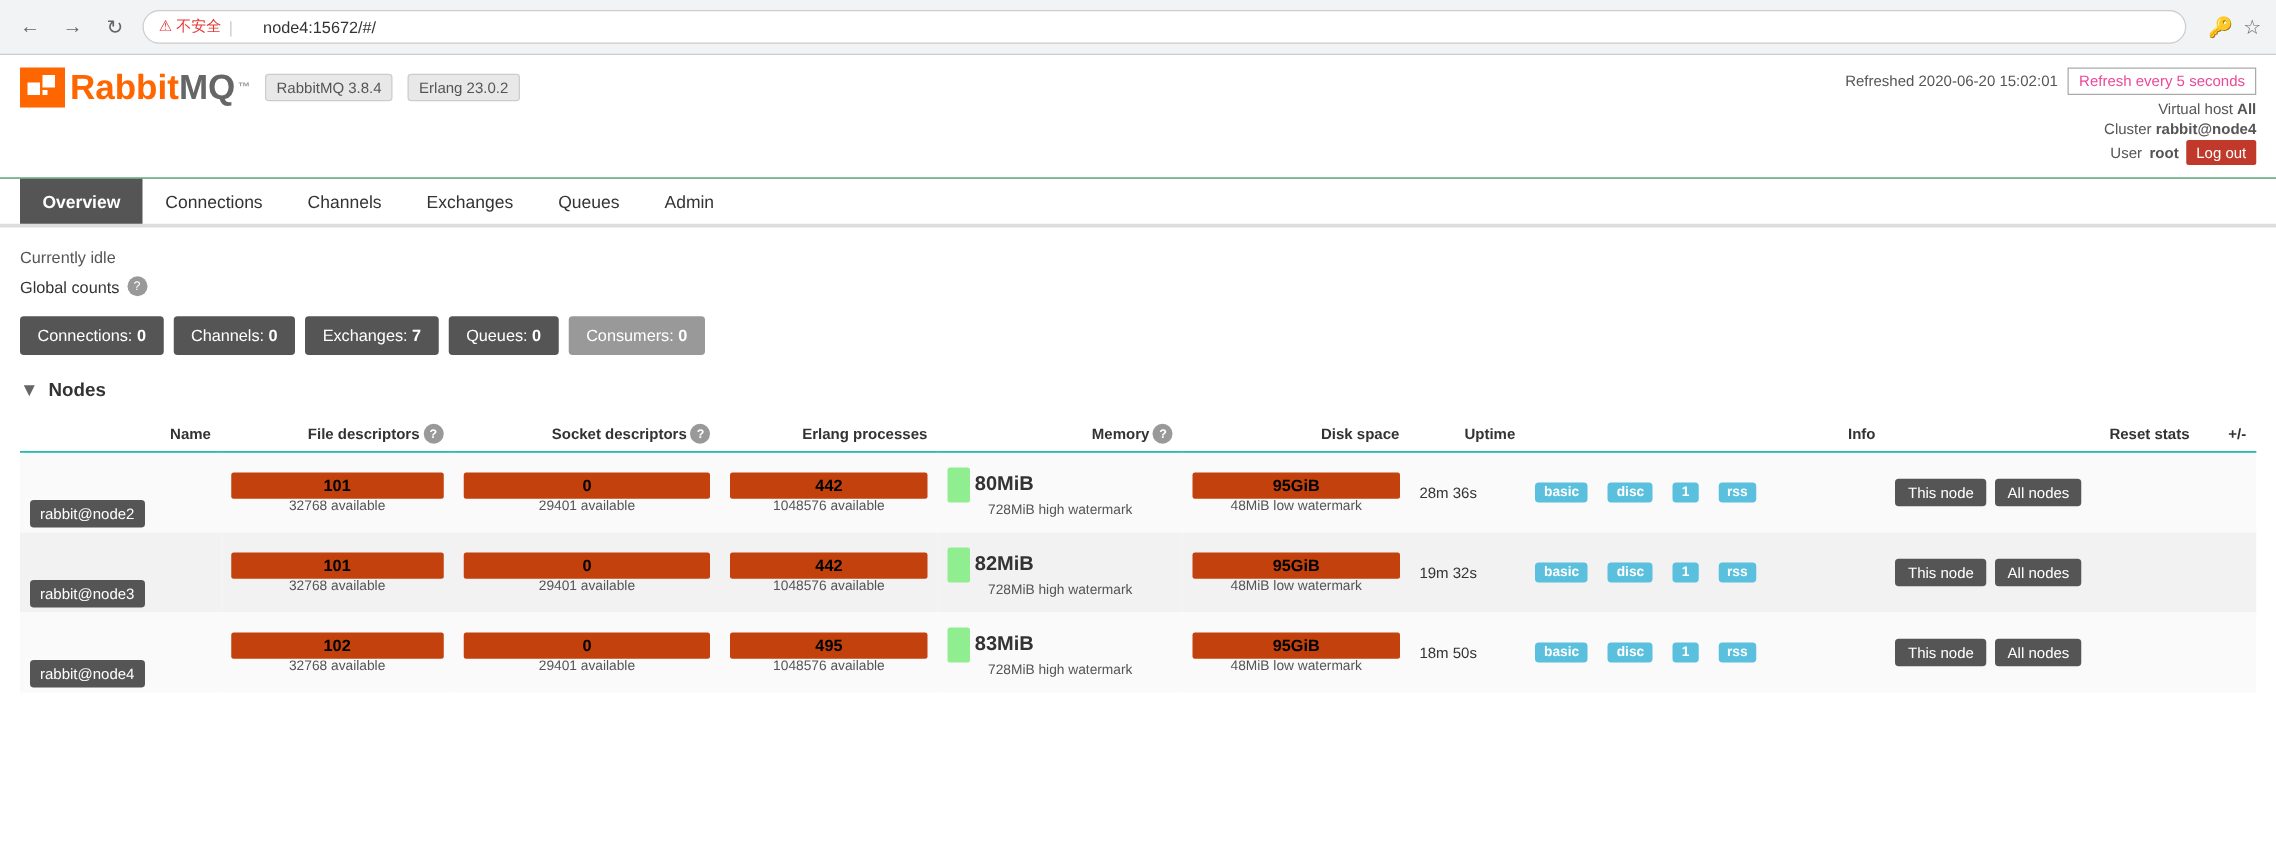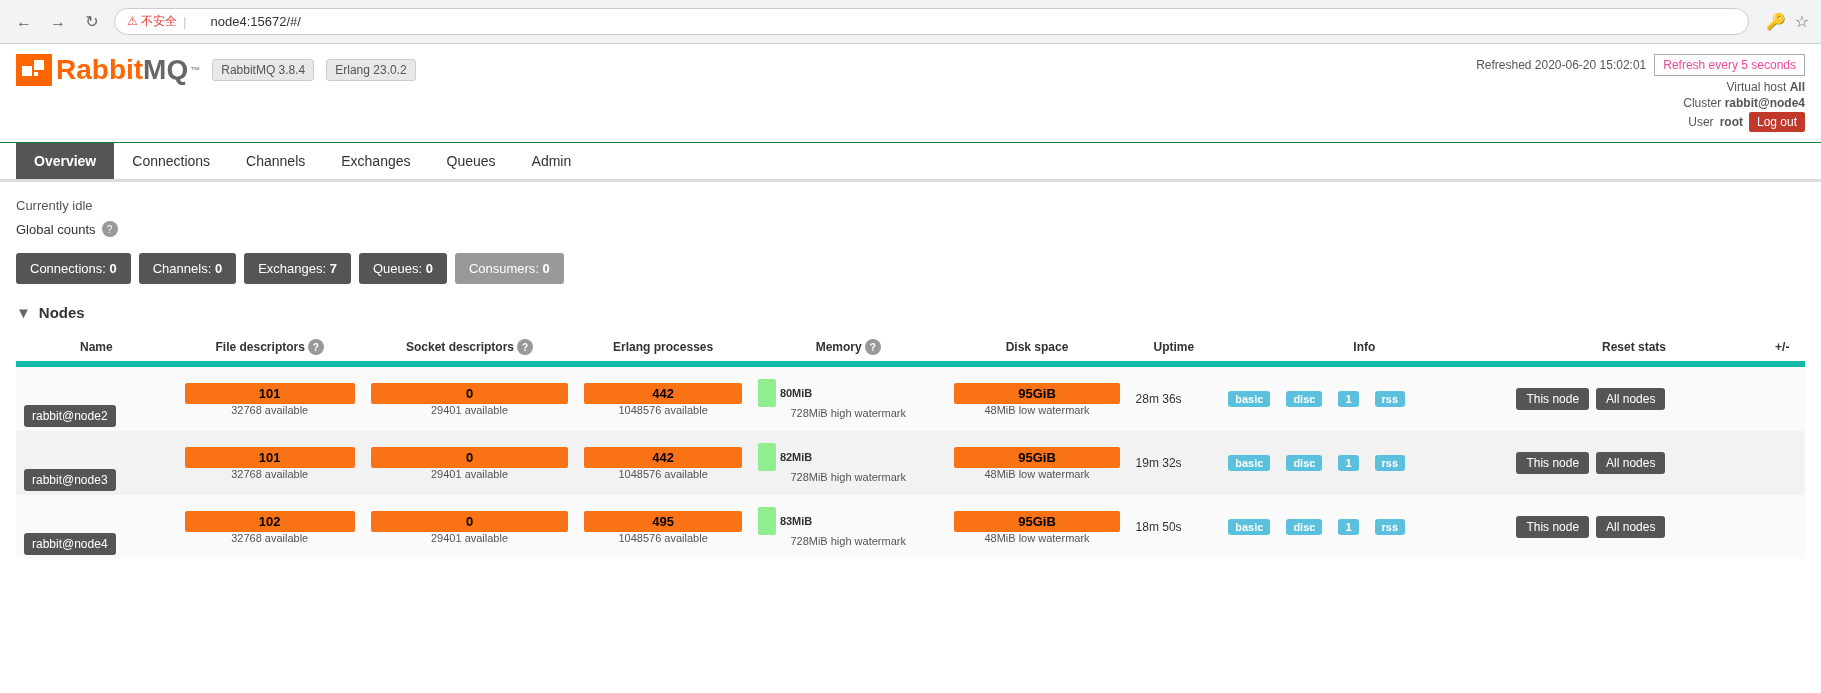--- a/index.html
+++ b/index.html
@@ -148,63 +148,63 @@
     .section-header {
       display: flex; align-items: center; gap: 8px;
       font-size: 15px; font-weight: bold; color: #333;
       margin-bottom: 12px;
     }
     .collapse-icon { cursor: pointer; color: #666; }
 
     
     .nodes-table { width: 100%; border-collapse: collapse; font-size: 12px; }
     .nodes-table th {
-      text-align: center; padding: 6px 8px;
-      border-bottom: 6px solid #14b8a6;
+      text-align: right; padding: 6px 8px;
+      border-bottom: 1px solid #14b8a6;
       color: #333; font-weight: bold;
       white-space: nowrap;
     }
     .nodes-table td { padding: 4px 8px; vertical-align: middle; }
     .nodes-table tr:nth-child(odd) td { background: #fafafa; }
     .nodes-table tr:nth-child(even) td { background: #f2f2f2; }
 
     .node-name-badge {
       background: #555;
       color: #fff;
       padding: 4px 8px;
       border-radius: 3px;
       font-size: 12px;
       white-space: nowrap;
       display: inline-block;
       margin-top: 34px;
     }
 
     .metric-cell { text-align: center; }
     .metric-bar-wrap {
-      background: #f97316;
+      background: #c2410c;
       border-radius: 2px;
       padding: 3px 8px;
       text-align: center;
       font-weight: bold;
       font-size: 13px;
       color: #000;
       min-width: 60px;
     }
     .metric-sub { color: #555; font-size: 11px; text-align: center; }
 
     .memory-bar-wrap {
       display: flex; align-items: center; gap: 4px;
     }
     .memory-green-block {
       background: #90ee90;
       width: 18px; height: 28px;
       display: inline-block;
       border-radius: 2px;
     }
-    .memory-text { font-weight: bold; font-size: 11px; text-align: center; }
+    .memory-text { font-weight: bold; font-size: 16px; text-align: center; }
 
     .uptime-text { white-space: nowrap; color: #333; font-size: 12px; }
 
     
     .info-badges { display: flex; gap: 16px; flex-wrap: nowrap; align-items: center; }
     .badge {
       padding: 2px 7px; border-radius: 3px; font-size: 11px; font-weight: bold; color: #fff;
     }
     .badge-blue { background: #5bc0de; }
 

